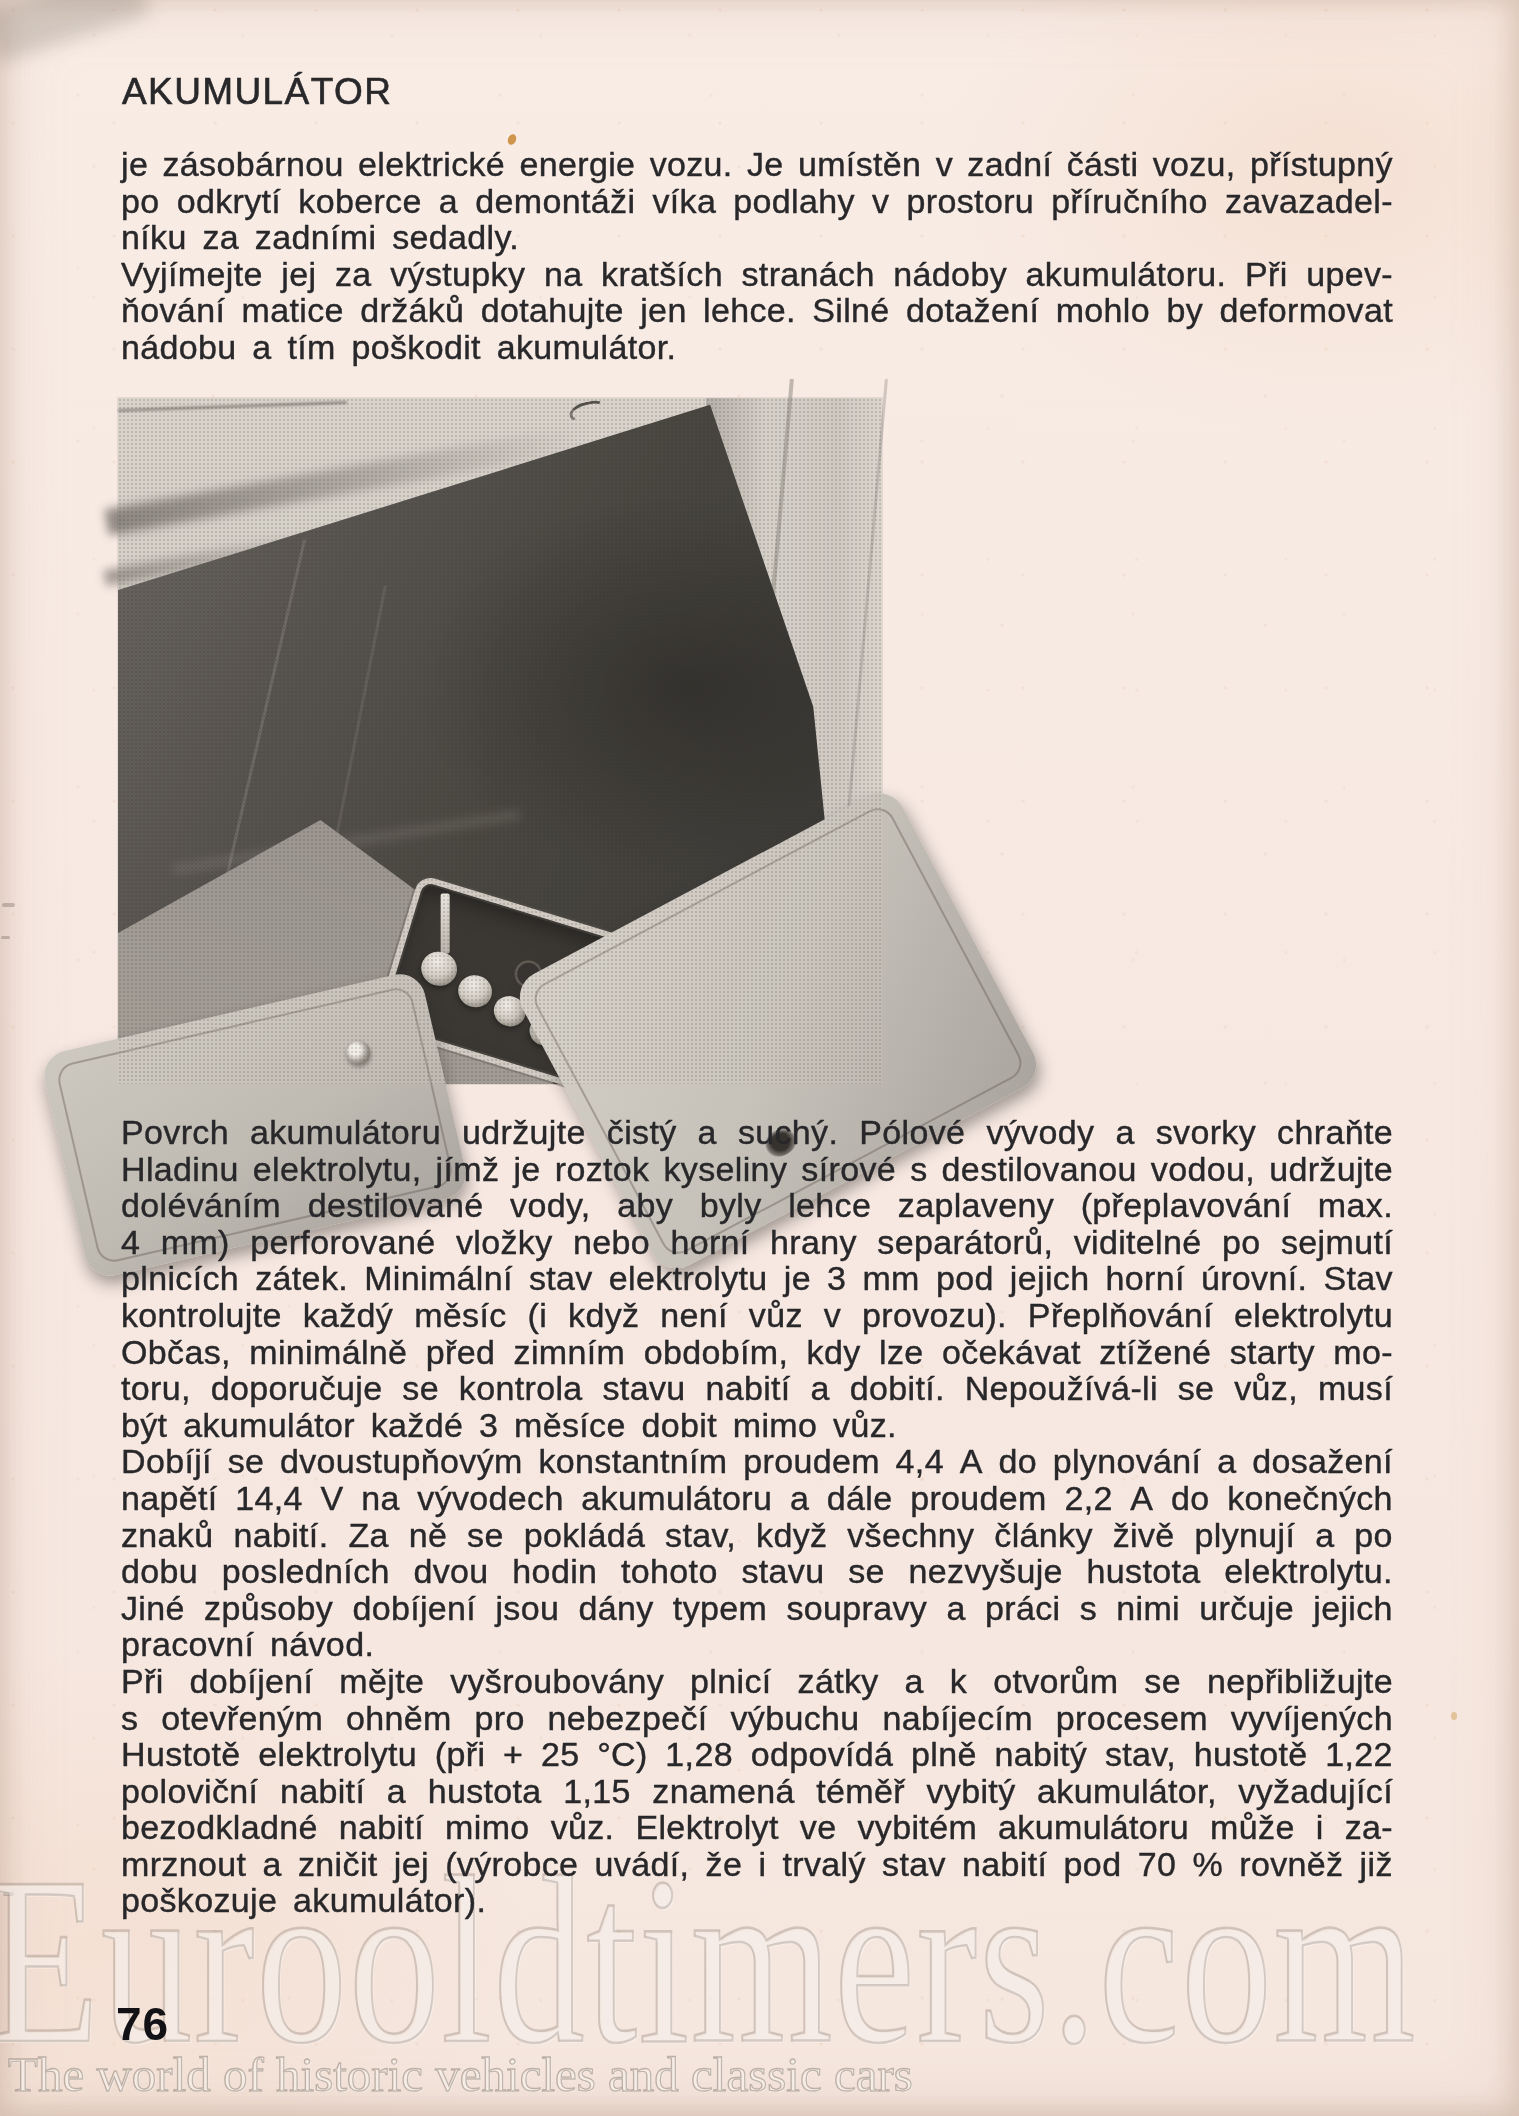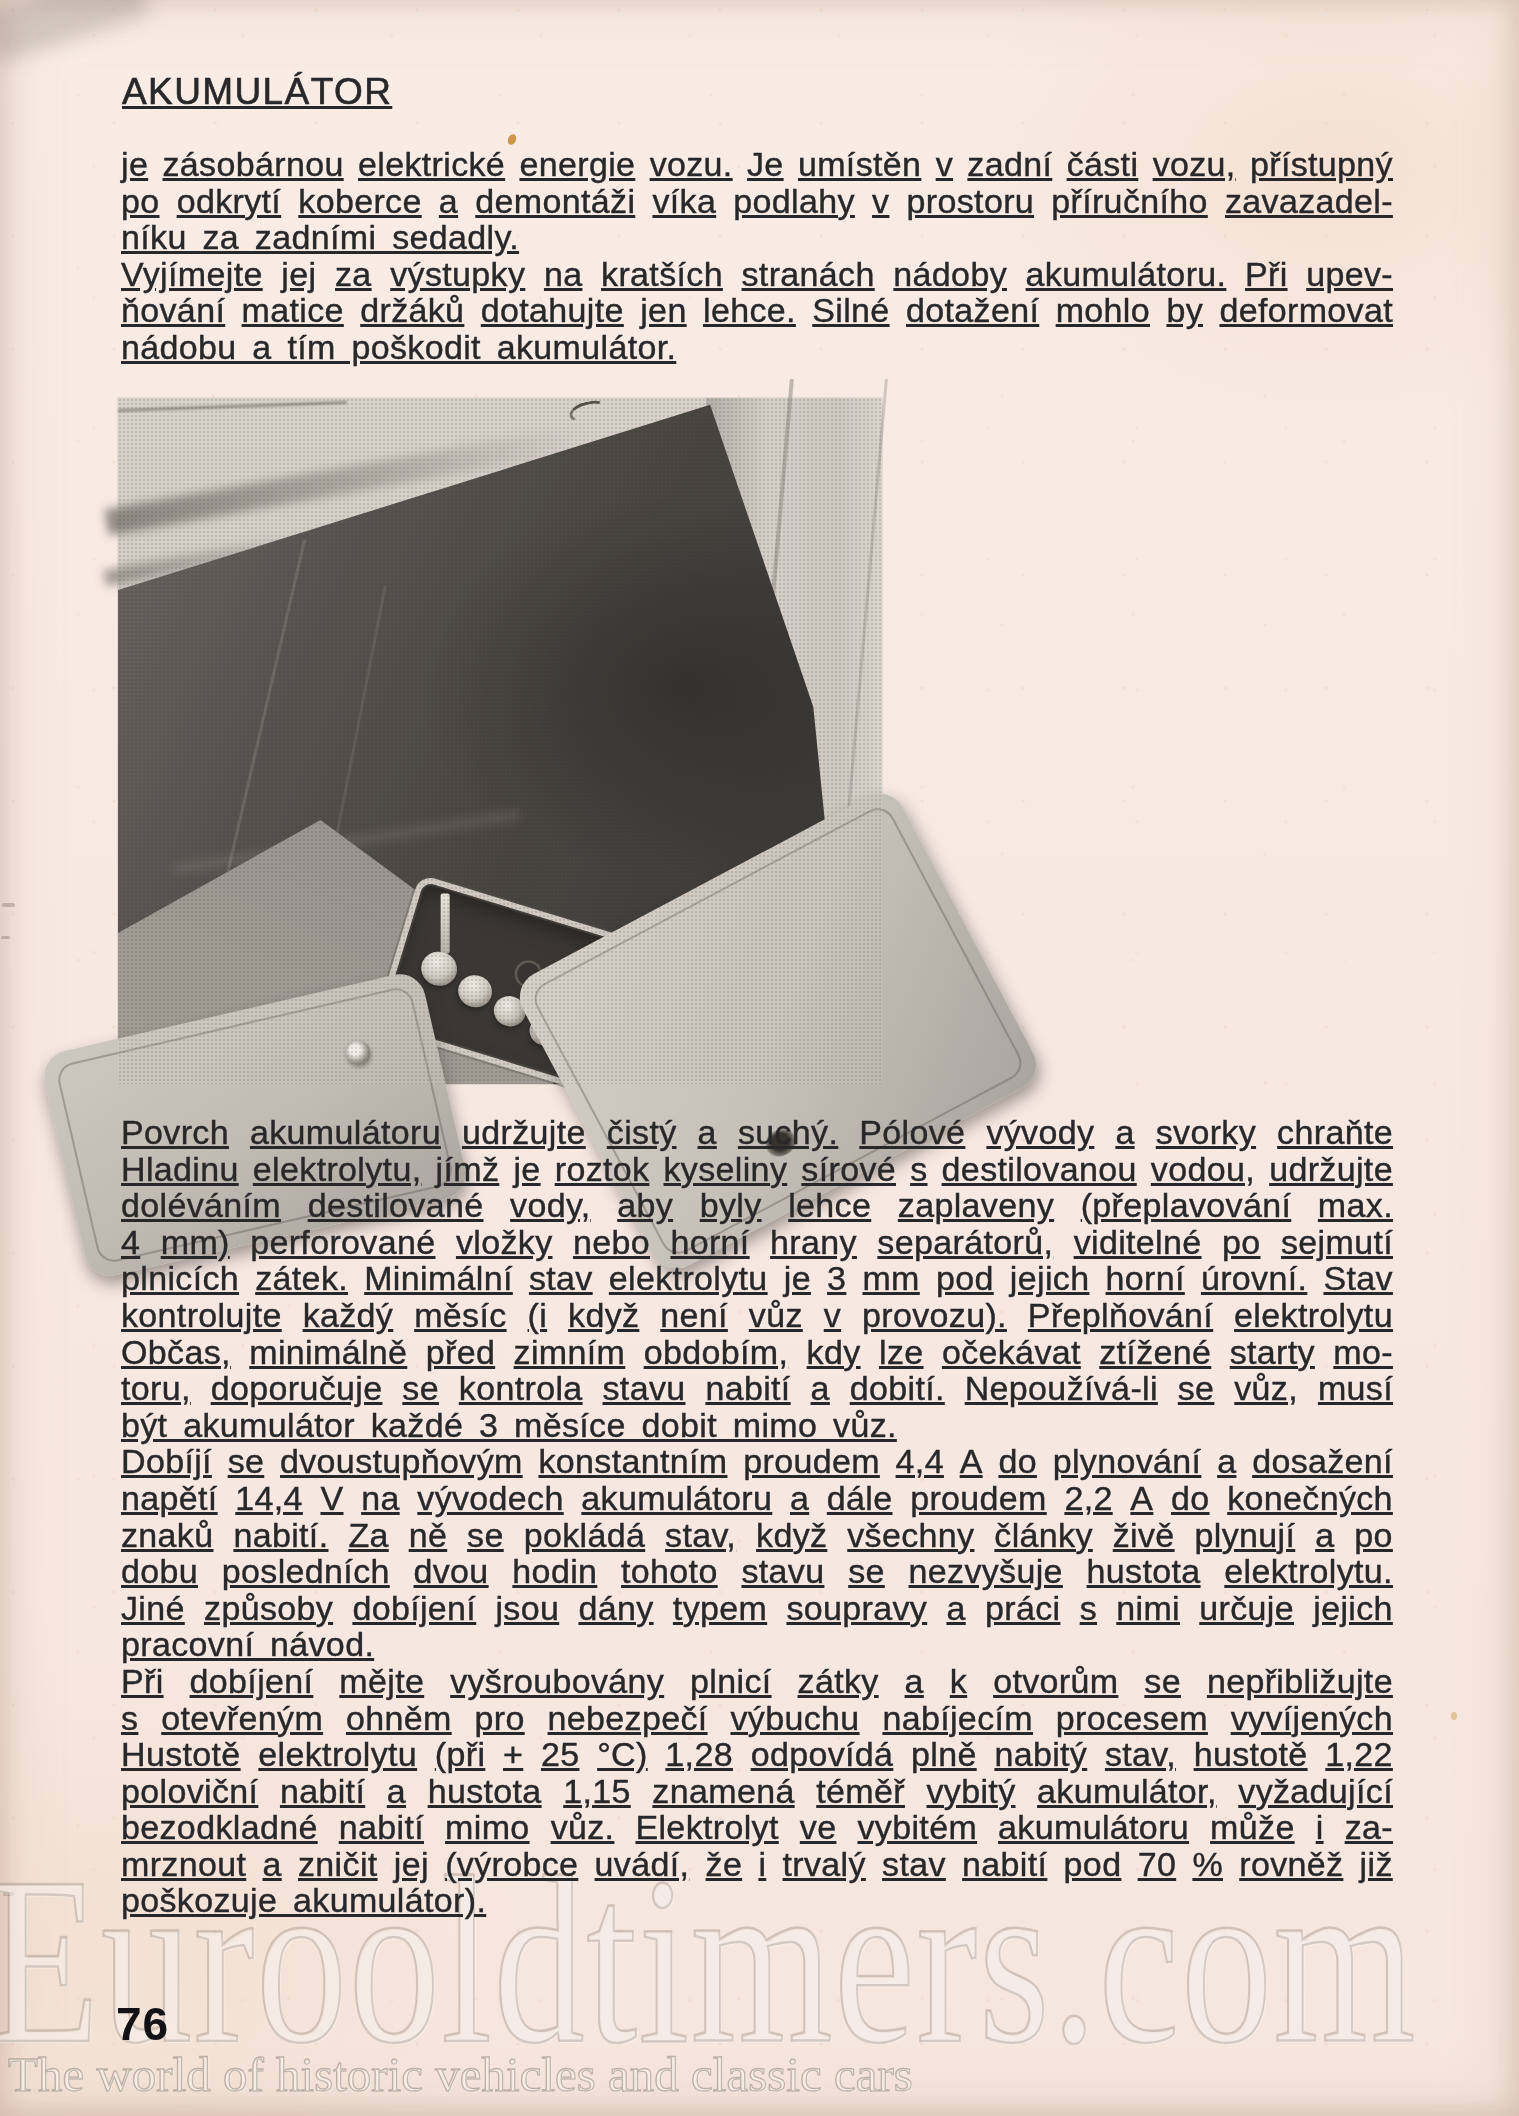--- a/index.html
+++ b/index.html
@@ -105,21 +105,21 @@
     color:rgba(200,188,180,.10);-webkit-text-stroke:2.5px rgba(128,115,106,.30);
     text-shadow:2px 2px 1px rgba(255,252,248,.55);
   }
   .wm-small{
     position:absolute;left:8px;top:2048px;z-index:0;white-space:nowrap;
     font-family:"Liberation Serif","DejaVu Serif",serif;font-size:49px;line-height:1.1;
     color:rgba(238,228,220,.35);-webkit-text-stroke:1.3px rgba(125,112,103,.45);
     text-shadow:1px 1px 0 rgba(255,252,248,.6);
   }
   .page-number{position:absolute;left:116px;top:1997px;z-index:2;font-size:46px;font-weight:700;color:#121216;letter-spacing:1px;}
-  .text-block,.heading,.photo{z-index:1;text-decoration:underline;}
+  .text-block,.heading,.photo{z-index:1;}
   
   .corner-streak{position:absolute;left:-14px;top:-14px;width:160px;height:54px;transform:rotate(-18deg);
     background:rgba(120,110,100,.28);filter:blur(9px);}
   .speck{position:absolute;border-radius:50%;}
   .speck.s1{left:508px;top:134px;width:8px;height:11px;background:rgba(198,128,38,.8);transform:rotate(20deg);}
   .speck.s2{left:1451px;top:1712px;width:6px;height:8px;background:rgba(205,160,90,.5);}
   .edge-mark{position:absolute;background:rgba(112,96,88,.35);border-radius:2px;}
   .edge-mark.m1{left:2px;top:903px;width:13px;height:4px;}
   .edge-mark.m2{left:1px;top:936px;width:9px;height:3px;}
   .edge-mark.m3{left:3px;top:1892px;width:11px;height:4px;}

